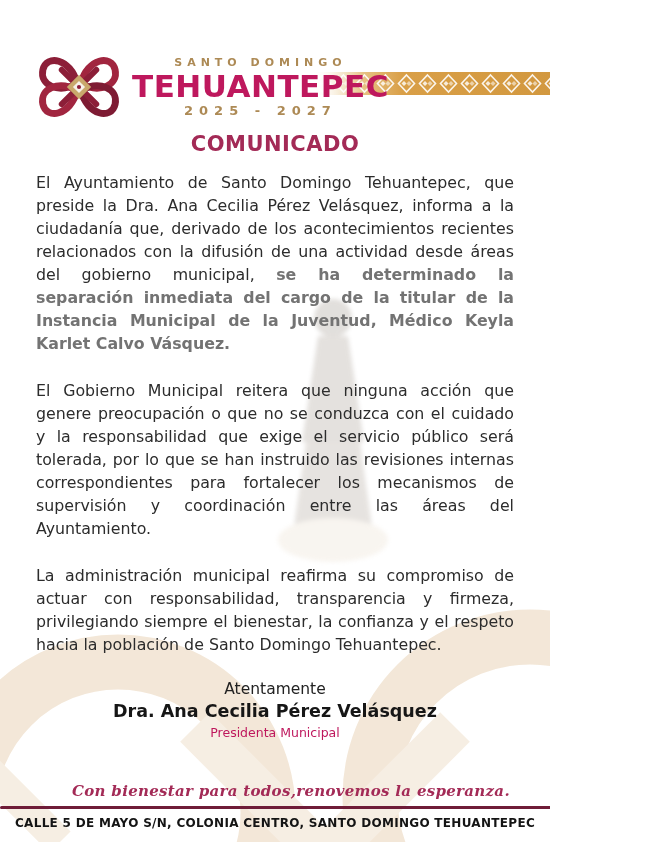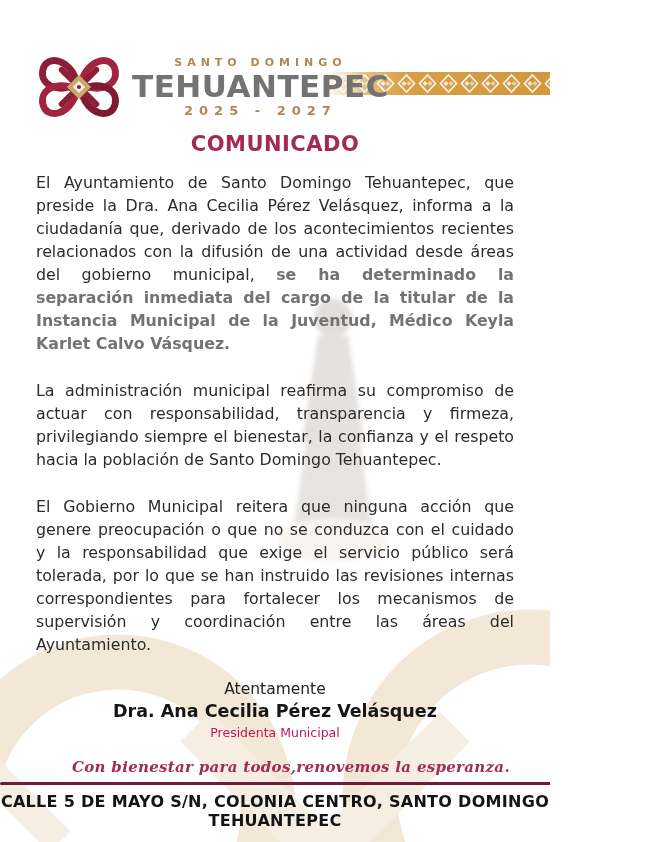--- a/index.html
+++ b/index.html
@@ -9,21 +9,21 @@
   }
   
   .wm{position:absolute;z-index:0;pointer-events:none;}
   .wm-knot{left:0;bottom:0;}
   .wm-statue{left:268px;top:292px;opacity:.16;filter:blur(2px);}
   
   .logo-row{position:absolute;top:44px;left:36px;display:flex;align-items:center;z-index:2;}
   .emblem{width:86px;height:86px;}
   .logo-text{margin-left:10px;display:flex;flex-direction:column;align-items:center;}
   .logo-city{font-size:11px;font-weight:700;letter-spacing:5px;color:#ad8a55;}
-  .logo-name{font-size:31px;font-weight:800;letter-spacing:.5px;color:#737373;line-height:34px;}
+  .logo-name{font-size:31px;font-weight:800;letter-spacing:.5px;color:#be185d;line-height:34px;}
   .logo-years{font-size:13px;font-weight:700;letter-spacing:6px;color:#ad8a55;}
   .band{
     position:absolute;top:72px;left:312px;right:0;height:23px;z-index:1;
     background:linear-gradient(90deg,#ffffff 0%,#ecd2a0 14%,#d99f47 38%,#d2983f 100%);
   }
   .band svg{display:block;}
   
   .title{
     position:absolute;top:132px;left:0;right:0;text-align:center;z-index:2;
     font-size:21px;font-weight:800;letter-spacing:.5px;color:#a32a56;
@@ -40,21 +40,21 @@
   .sig-salutation{font-size:15.5px;color:#222;}
   .sig-name{font-size:17.5px;font-weight:700;color:#161616;margin-top:3px;}
   .sig-role{font-size:12.5px;color:#be185d;margin-top:4px;}
   
   .footer{position:absolute;left:0;right:0;bottom:12px;text-align:center;z-index:2;}
   .slogan{
     font-family:"DejaVu Serif",serif;font-style:italic;font-weight:700;
     font-size:15px;color:#a32a56;letter-spacing:.3px;padding-left:32px;
   }
   .rule{height:3px;background:#6f1c38;width:612px;margin:6px auto 7px auto;border-radius:2px;}
-  .address{font-size:16px;font-weight:700;color:#141414;letter-spacing:.3px;}
+  .address{font-size:12px;font-weight:700;color:#141414;letter-spacing:.3px;}
 </style>
 </head>
 <body>
 
 <div class="page">
 
   <svg class="wm wm-knot" width="650" height="330" viewBox="0 0 650 330" aria-hidden="true">
     <g fill="none" stroke="#f2e5d4" stroke-width="55" opacity="0.9">
       <circle cx="118" cy="300" r="150"></circle>
       <circle cx="530" cy="285" r="160"></circle>
@@ -105,22 +105,22 @@
       </defs>
       <rect width="100%" height="23" fill="url(#diam)"></rect>
       <rect width="100%" height="23" fill="url(#fade)"></rect>
     </svg>
   </div>
 
   <div class="title">COMUNICADO</div>
 
   <div class="doc-body">
     <p><span>El Ayuntamiento de Santo Domingo Tehuantepec, que preside la Dra. Ana Cecilia Pérez Velásquez, informa a la ciudadanía que, derivado de los acontecimientos recientes relacionados con la difusión de una actividad desde áreas del gobierno municipal, </span><b>se ha determinado la separación inmediata del cargo de la titular de la Instancia Municipal de la Juventud, Médico Keyla Karlet Calvo Vásquez.</b></p>
+    <p>El Gobierno Municipal reitera que ninguna acción que genere preocupación o que no se conduzca con el cuidado y la responsabilidad que exige el servicio público será tolerada, por lo que se han instruido las revisiones internas correspondientes para fortalecer los mecanismos de supervisión y coordinación entre las áreas del Ayuntamiento.</p>
     <p>La administración municipal reafirma su compromiso de actuar con responsabilidad, transparencia y firmeza, privilegiando siempre el bienestar, la confianza y el respeto hacia la población de Santo Domingo Tehuantepec.</p>
-    <p>El Gobierno Municipal reitera que ninguna acción que genere preocupación o que no se conduzca con el cuidado y la responsabilidad que exige el servicio público será tolerada, por lo que se han instruido las revisiones internas correspondientes para fortalecer los mecanismos de supervisión y coordinación entre las áreas del Ayuntamiento.</p>
 
     <div class="signature">
       <div class="sig-salutation">Atentamente</div>
       <div class="sig-name">Dra. Ana Cecilia Pérez Velásquez</div>
       <div class="sig-role">Presidenta Municipal</div>
     </div>
   </div>
 
   <div class="footer">
     <div class="slogan">Con bienestar para todos,renovemos la esperanza.</div>

